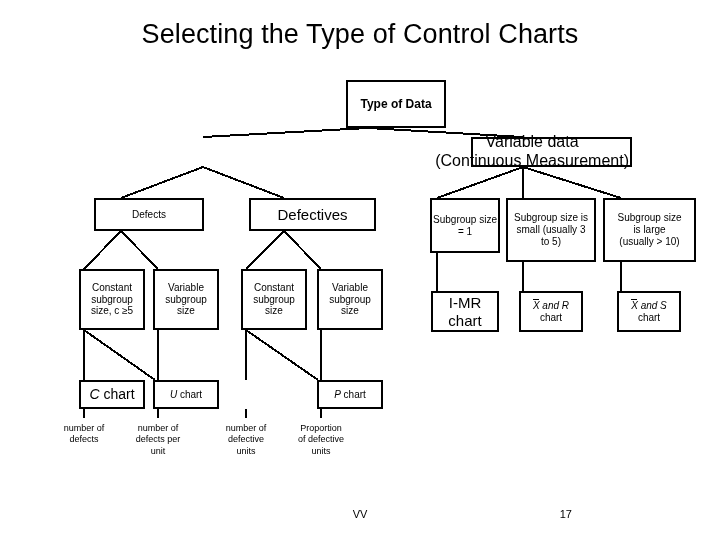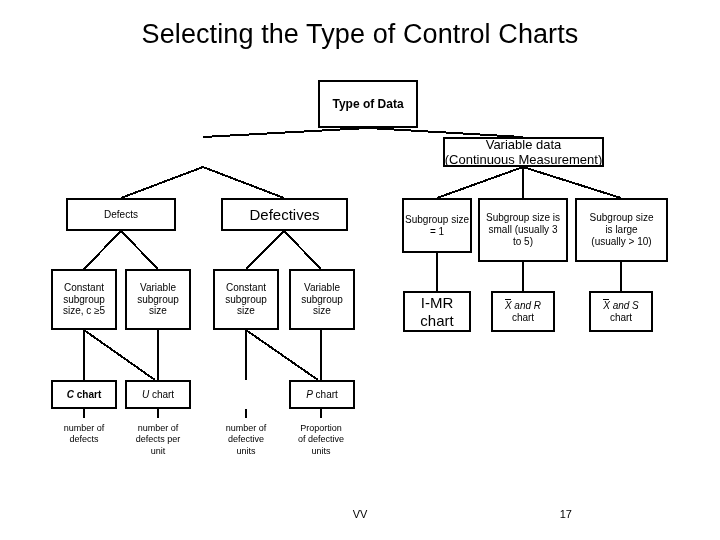--- a/index.html
+++ b/index.html
@@ -35,20 +35,21 @@
     position: absolute;
     box-sizing: border-box;
     border: 2px solid #000000;
     background: #ffffff;
     display: flex;
     align-items: center;
     justify-content: center;
     text-align: center;
     line-height: 1.18;
     z-index: 2;
+    margin-left: 28px;
   }
   .node > span {
     display: block;
     padding: 0 1px;
     white-space: nowrap;
   }
   .bold { font-weight: bold; }
   .ital { font-style: italic; }
   .caption {
     position: absolute;
@@ -136,21 +137,21 @@
       <line x1="523" y1="262" x2="523" y2="291"></line>
       <line x1="621" y1="262" x2="621" y2="291"></line>
     </g>
   </svg>
 
   <div class="node bold" style="left:318px; top:80px; width:100px; height:48px; font-size:12px;">
     <span>Type of Data</span>
   </div>
 
 
-  <div class="node" style="left:443px; top:137px; width:161px; height:30px; font-size:13px;">
+  <div class="node" style="left:443px; top:137px; width:161px; height:30px; font-size:16px;justify-content:flex-end;">
     <span>
       <span>Variable data</span><br>
       <span>(Continuous Measurement)</span>
     </span>
   </div>
 
   <div class="node" style="left:66px; top:198px; width:110px; height:33px; font-size:10px;">
     <span>Defects</span>
   </div>
 
@@ -227,21 +228,21 @@
     </span>
   </div>
 
   <div class="node" style="left:589px; top:291px; width:64px; height:41px; font-size:10px;">
     <span>
       <span class="ital xbar">X</span><span class="ital"> and S</span><br>
       <span>chart</span>
     </span>
   </div>
 
-  <div class="node" style="left:51px; top:380px; width:66px; height:29px; font-size:10px;font-weight:bold;">
+  <div class="node" style="left:51px; top:380px; width:66px; height:29px; font-size:14px;">
     <span><span class="ital">C</span><span> chart</span></span>
   </div>
 
   <div class="node" style="left:125px; top:380px; width:66px; height:29px; font-size:10px;">
     <span><span class="ital">U</span><span> chart</span></span>
   </div>
 
 
   <div class="node" style="left:289px; top:380px; width:66px; height:29px; font-size:10px;">
     <span><span class="ital">P</span><span> chart</span></span>

